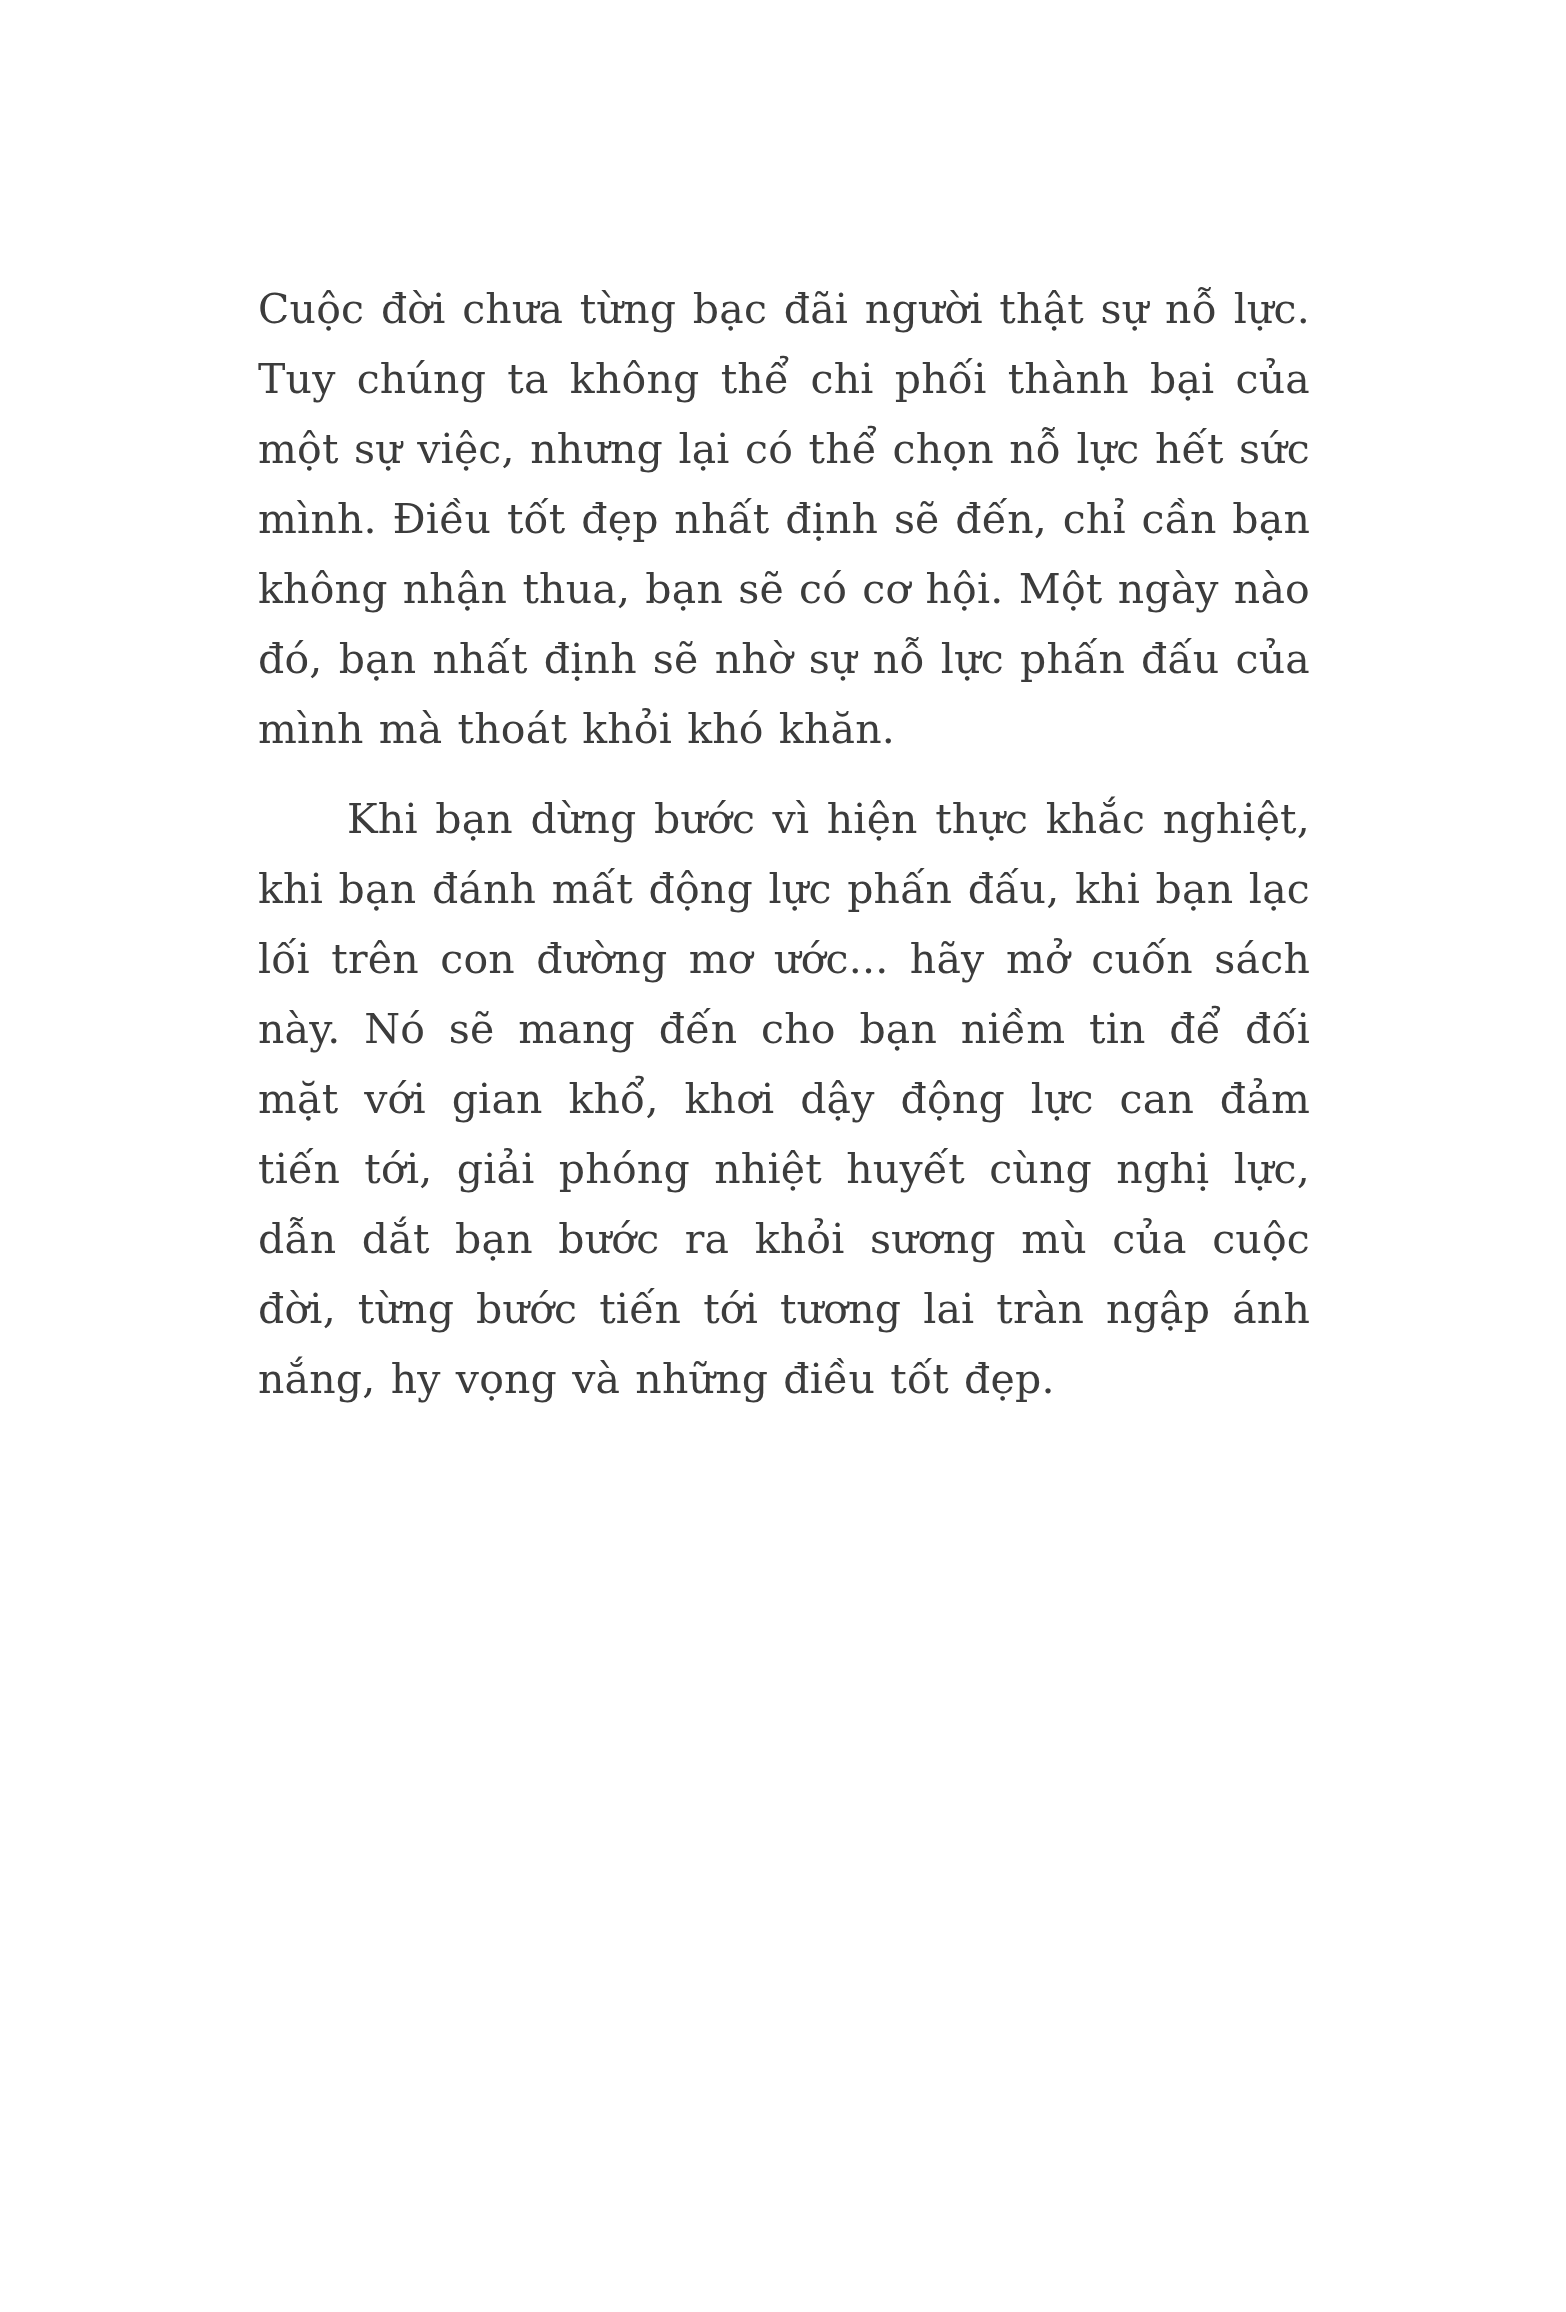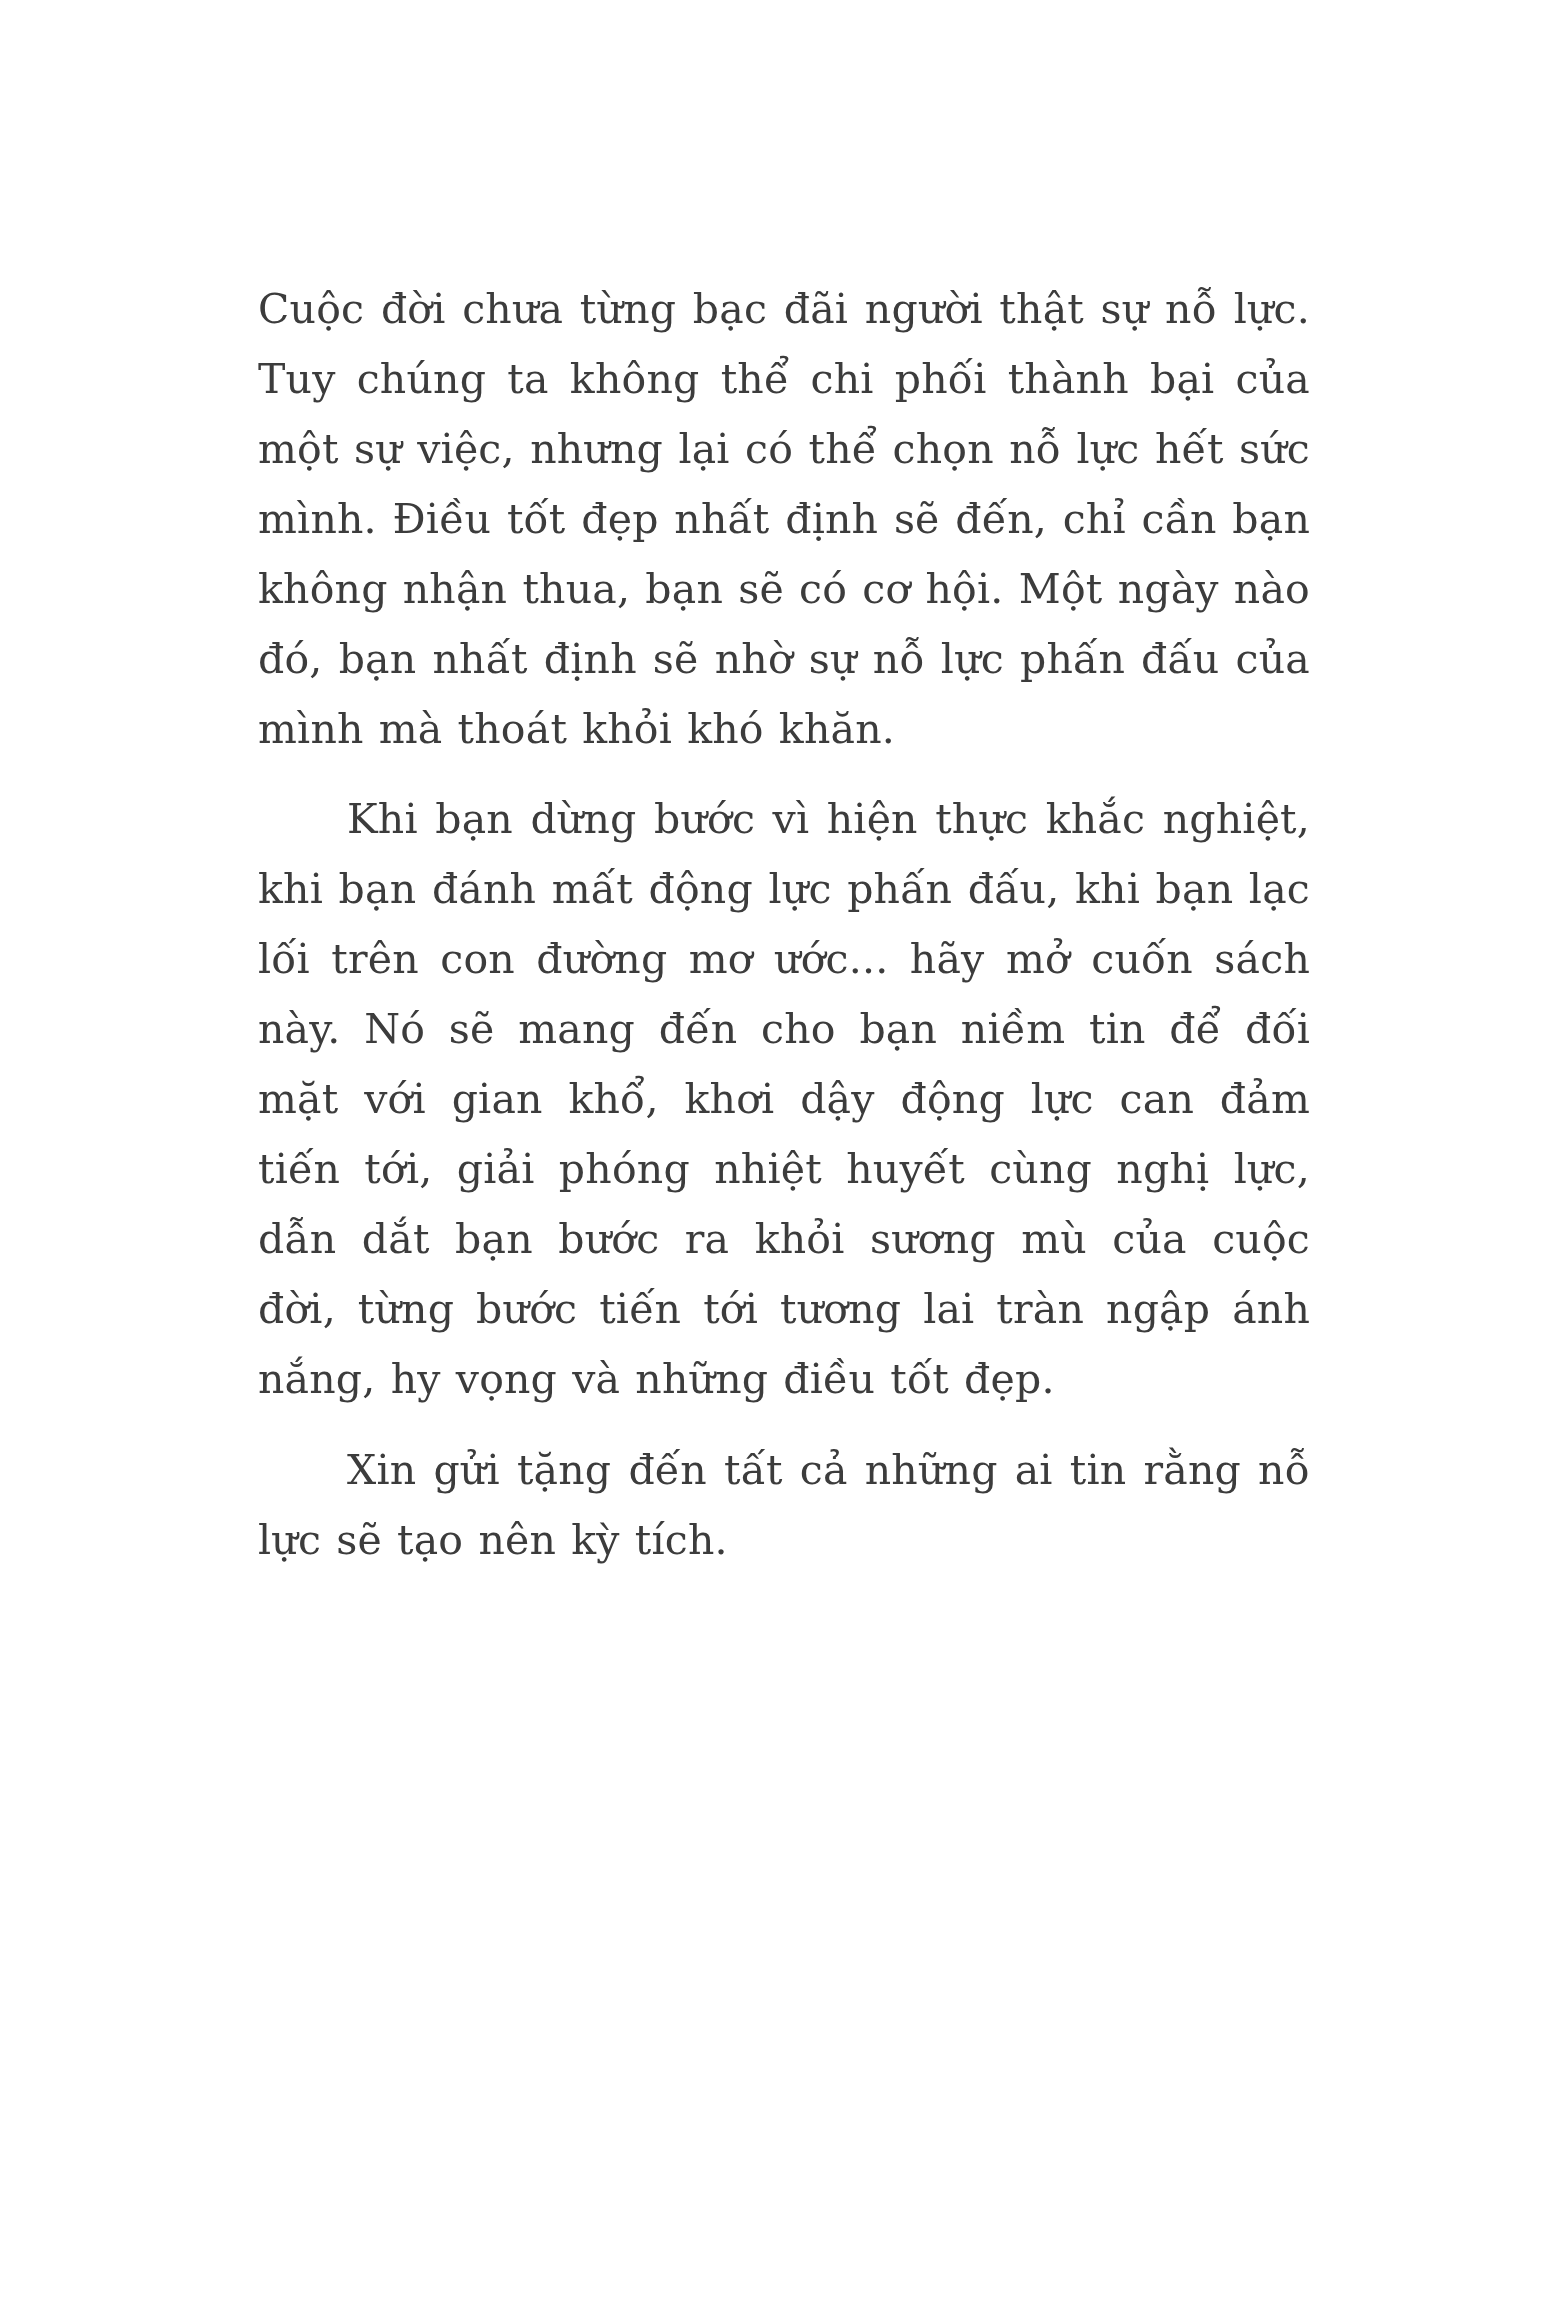--- a/index.html
+++ b/index.html
@@ -57,21 +57,20 @@
   }
 </style>
 </head>
 <body>
 
 <div class="page">
 
   <div class="text-block">
     <p class="para">Cuộc đời chưa từng bạc đãi người thật sự nỗ lực. Tuy chúng ta không thể chi phối thành bại của một sự việc, nhưng lại có thể chọn nỗ lực hết sức mình. Điều tốt đẹp nhất định sẽ đến, chỉ cần bạn không nhận thua, bạn sẽ có cơ hội. Một ngày nào đó, bạn nhất định sẽ nhờ sự nỗ lực phấn đấu của mình mà thoát khỏi khó khăn.</p>
     <p class="para indent">Khi bạn dừng bước vì hiện thực khắc nghiệt, khi bạn đánh mất động lực phấn đấu, khi bạn lạc lối trên con đường mơ ước... hãy mở cuốn sách này. Nó sẽ mang đến cho bạn niềm tin để đối mặt với gian khổ, khơi dậy động lực can đảm tiến tới, giải phóng nhiệt huyết cùng nghị lực, dẫn dắt bạn bước ra khỏi sương mù của cuộc đời, từng bước tiến tới tương lai tràn ngập ánh nắng, hy vọng và những điều tốt đẹp.</p>
-    <p class="para indent">Xin gửi tặng đến tất cả những ai tin rằng nỗ lực sẽ tạo nên kỳ tích.</p>
   </div>
 
   <div class="footer">
     <span class="footer-title">Mọi nỗ lực không bao giờ là muộn</span>
     <span class="page-number">9</span>
   </div>
 
 </div>
 
 

